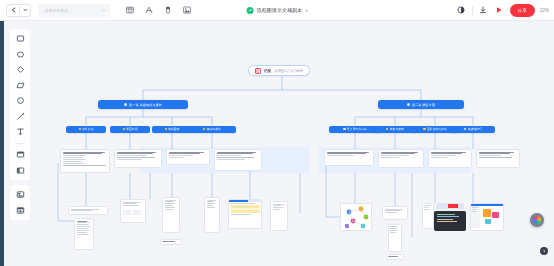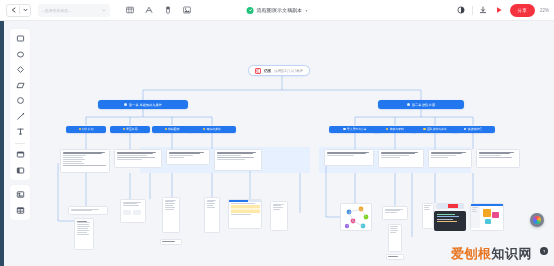--- a/index.html
+++ b/index.html
@@ -622,17 +622,14 @@
         </div>
       </div>
     </div>
 
     <div class="ai-fab">
       <div class="ai-core"></div>
     </div>
     <div class="help-fab">?</div>
   </div>
 
-  <div class="watermark">
-    <span class="wm-a">爱刨根</span><span class="wm-b">知识网</span>
-  </div>
 
 </div>
 
 </body></html>

